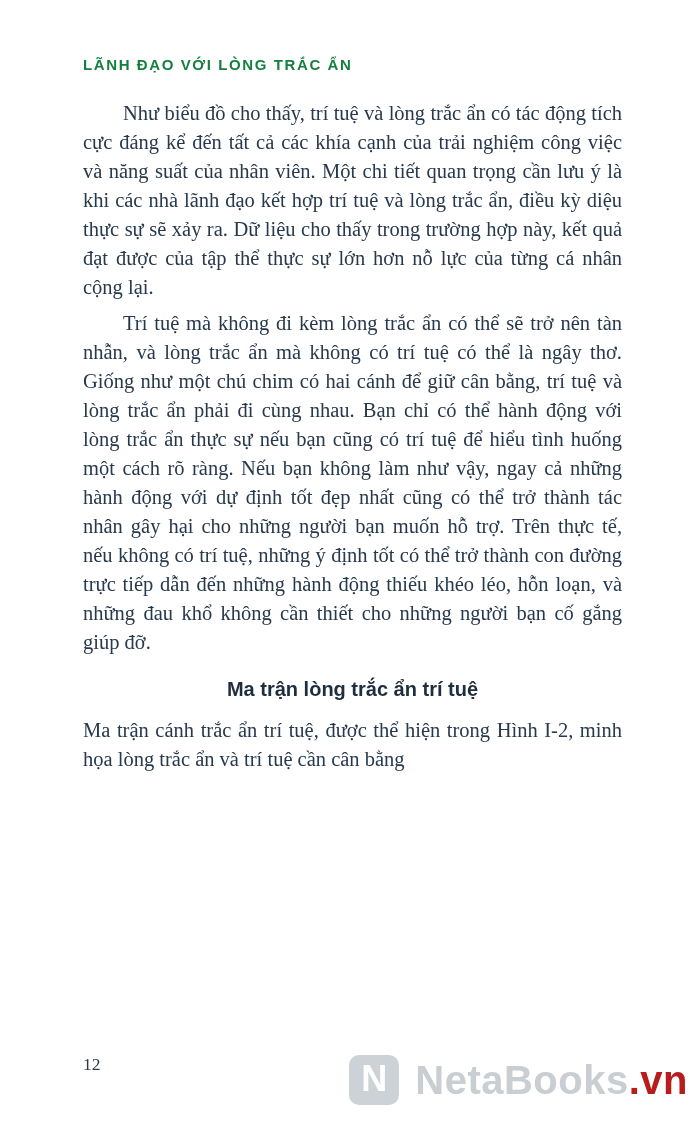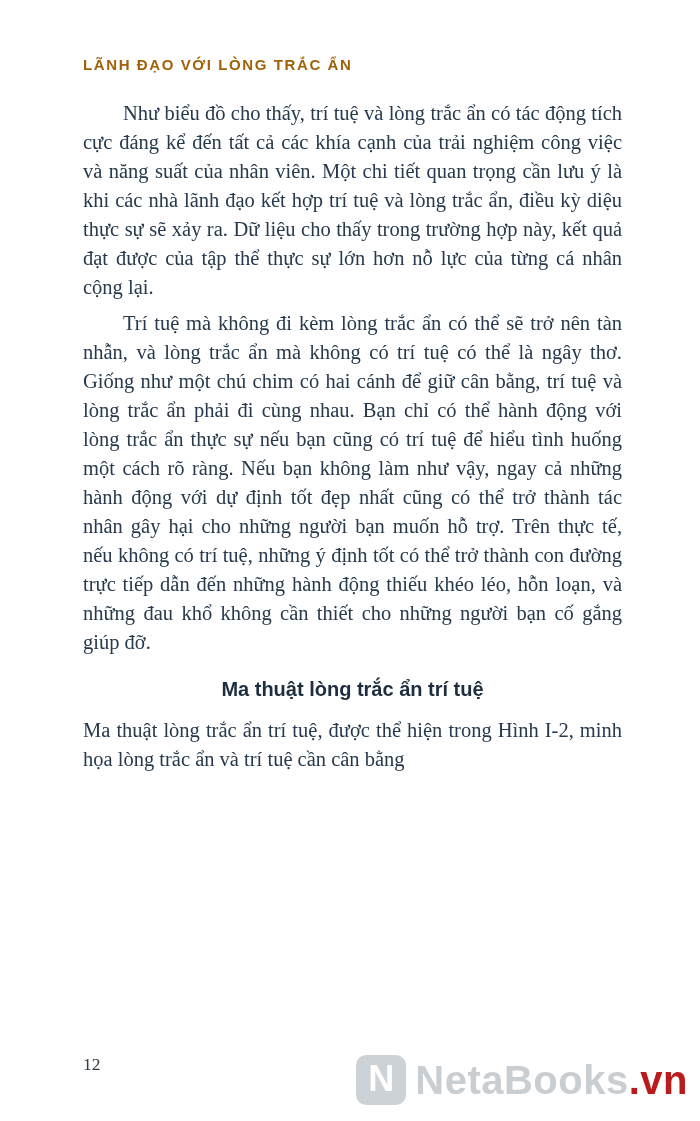--- a/index.html
+++ b/index.html
@@ -10,21 +10,21 @@
     position:relative;
     overflow:hidden;
   }
   .page { position:absolute; inset:0; padding:56px 78px 0 83px; }
 
   .running-head {
     font-family:"Liberation Sans", sans-serif;
     font-size:15px;
     font-weight:700;
     letter-spacing:1.6px;
-    color:#a16207;
+    color:#15803d;
     margin-bottom:26px;
   }
 
   .content {
     color:#27394c;
     font-size:20.5px;
     line-height:29px;
     text-align:justify;
   }
   .content p.para { margin-bottom:7px; }
@@ -77,35 +77,35 @@
     line-height:1;
     transform:translateY(-1px);
   }
   .wm-text {
     font-family:"Liberation Sans", sans-serif;
     font-weight:700;
     font-size:40px;
     letter-spacing:0.5px;
     white-space:nowrap;
   }
-  .wm-name { color:#c9ced3; }
+  .wm-name { color:#c9ced3;margin-left:7px; }
   .wm-domain { color:#b91c1c; }
 </style>
 </head>
 <body>
 
 <div class="page">
 
   <div class="running-head">LÃNH ĐẠO VỚI LÒNG TRẮC ẨN</div>
 
   <div class="content">
       <p class="para indent"><span>Như biểu đồ cho thấy, trí tuệ và lòng trắc ẩn có tác động tích cực đáng kể đến tất cả các khía cạnh của trải nghiệm công việc và năng suất của nhân viên. Một chi tiết quan trọng cần lưu ý là khi các nhà lãnh đạo kết hợp trí tuệ </span><span class="italic">và</span><span> lòng trắc ẩn, điều kỳ diệu thực sự sẽ xảy ra. Dữ liệu cho thấy trong trường hợp này, kết quả đạt được của tập thể thực sự lớn hơn nỗ lực của từng cá nhân cộng lại.</span></p>
       <p class="para indent"><span>Trí tuệ mà không đi kèm lòng trắc ẩn có thể sẽ trở nên tàn nhẫn, và lòng trắc ẩn mà không có trí tuệ có thể là ngây thơ. Giống như một chú chim có hai cánh để giữ cân bằng, trí tuệ và lòng trắc ẩn phải đi cùng nhau. Bạn chỉ có thể hành động với lòng trắc ẩn thực sự nếu bạn cũng có trí tuệ để hiểu tình huống một cách rõ ràng. Nếu bạn không làm như vậy, ngay cả những hành động với dự định tốt đẹp nhất cũng có thể trở thành tác nhân gây hại cho những người bạn muốn hỗ trợ. Trên thực tế, nếu không có trí tuệ, những ý định tốt có thể trở thành con đường trực tiếp dẫn đến những hành động thiếu khéo léo, hỗn loạn, và những đau khổ không cần thiết cho những người bạn cố gắng giúp đỡ.</span></p>
-      <h2 class="section-heading">Ma thuật lòng trắc ẩn trí tuệ</h2>
-      <p class="para"><span>Ma thuật lòng trắc ẩn trí tuệ, được thể hiện trong Hình I-2, minh họa lòng trắc ẩn và trí tuệ cần cân bằng</span></p>
+      <h2 class="section-heading">Ma trận lòng trắc ẩn trí tuệ</h2>
+      <p class="para"><span>Ma trận cánh trắc ẩn trí tuệ, được thể hiện trong Hình I-2, minh họa lòng trắc ẩn và trí tuệ cần cân bằng</span></p>
     </div>
 
   <span class="page-number">12</span>
 
   <div class="watermark">
     <span class="wm-logo">
       <span class="wm-n">N</span>
     </span>
     <span class="wm-text">
       <span class="wm-name">NetaBooks</span><span class="wm-domain">.vn</span>

